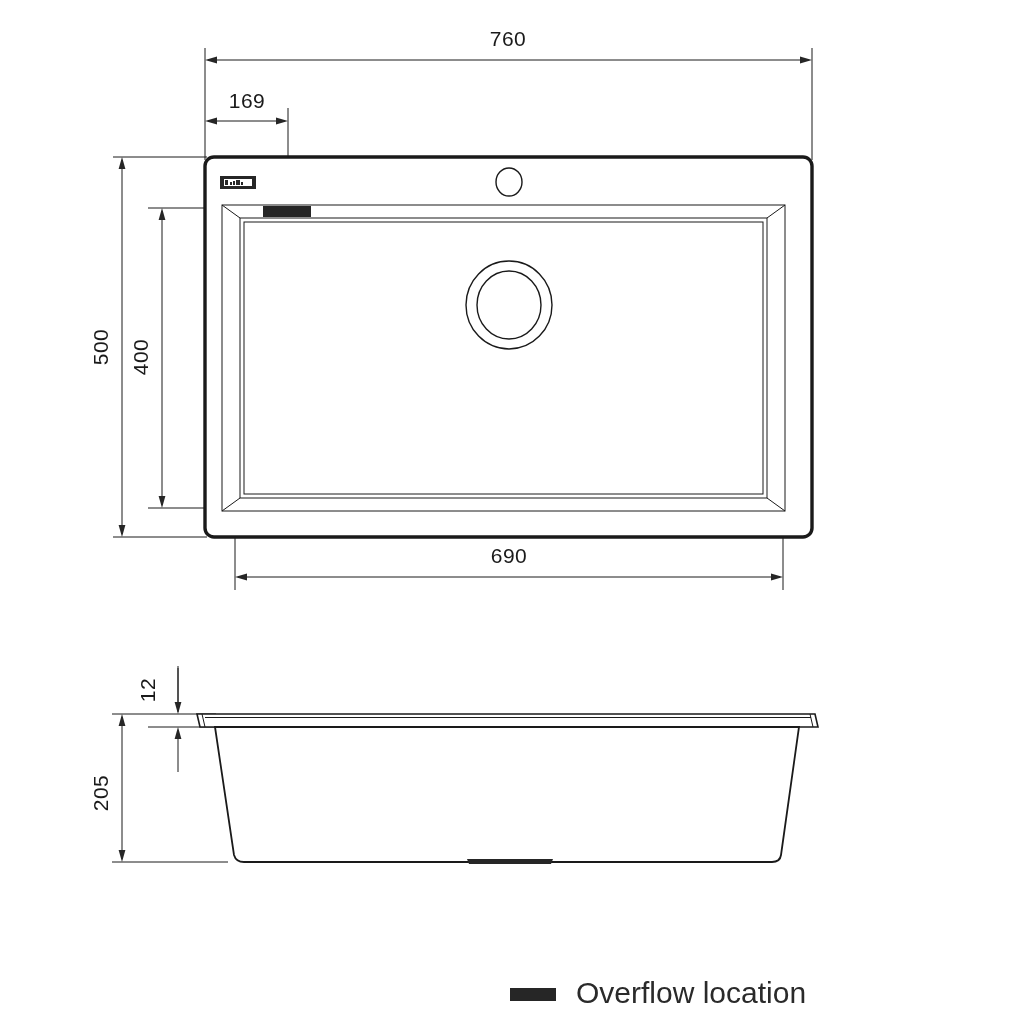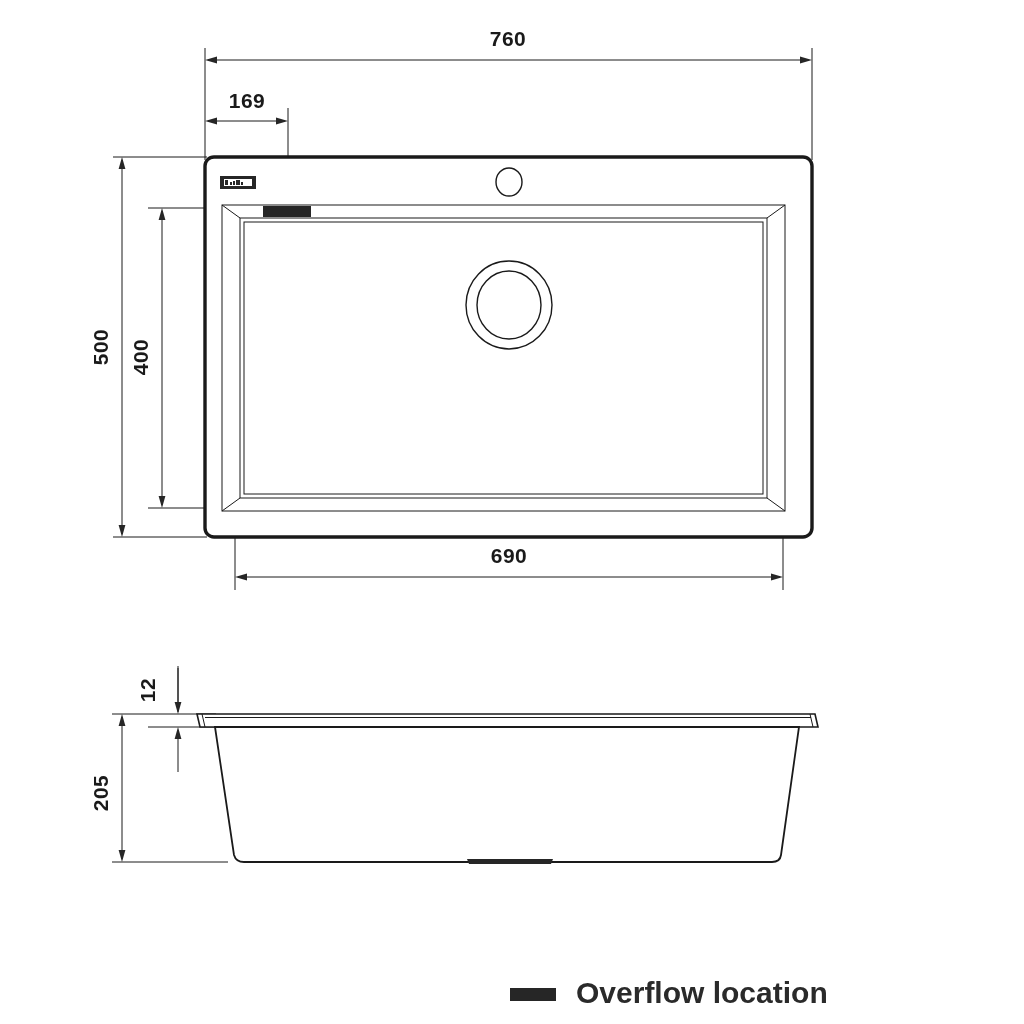--- a/index.html
+++ b/index.html
@@ -12,21 +12,20 @@
     width: 1024px;
     height: 1024px;
     overflow: hidden;
     font-family: "Liberation Sans", sans-serif;
     color: #1a1a1a;
   }
   #drawing-root {
     position: relative;
     width: 1024px;
     height: 1024px;
-    font-weight: bold;
   }
   svg#sink-drawing {
     display: block;
     width: 1024px;
     height: 1024px;
   }
   .dim-text {
     font-family: "Liberation Sans", sans-serif;
     font-size: 21px;
     fill: #1a1a1a;

